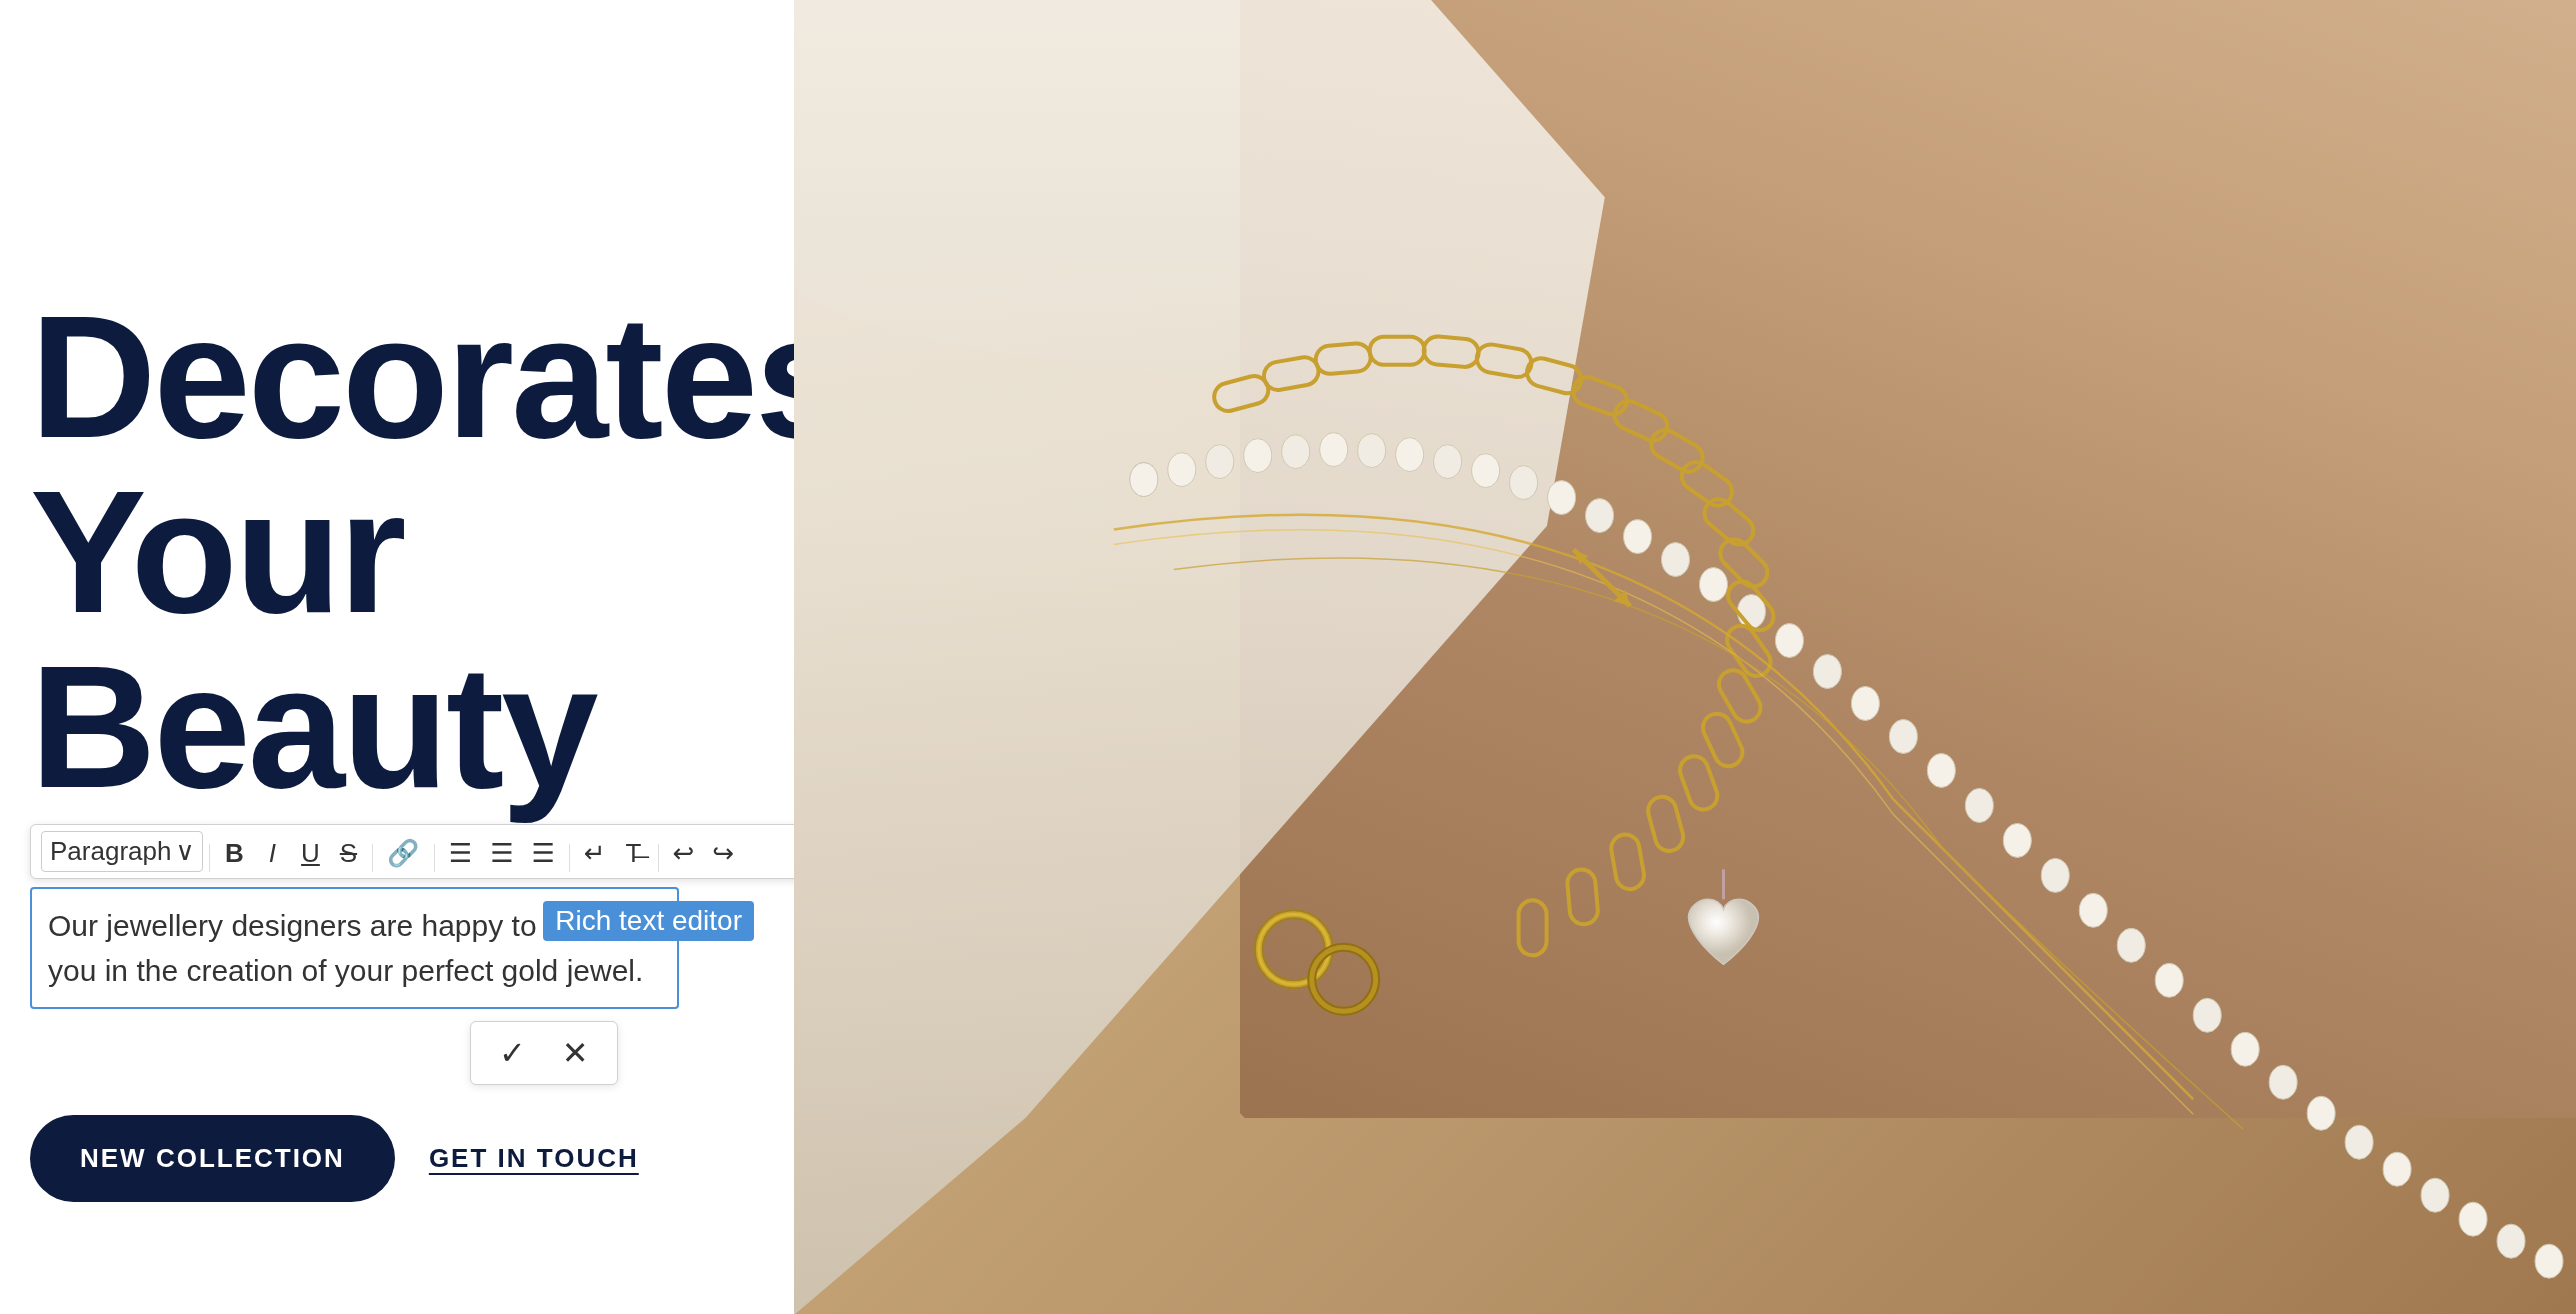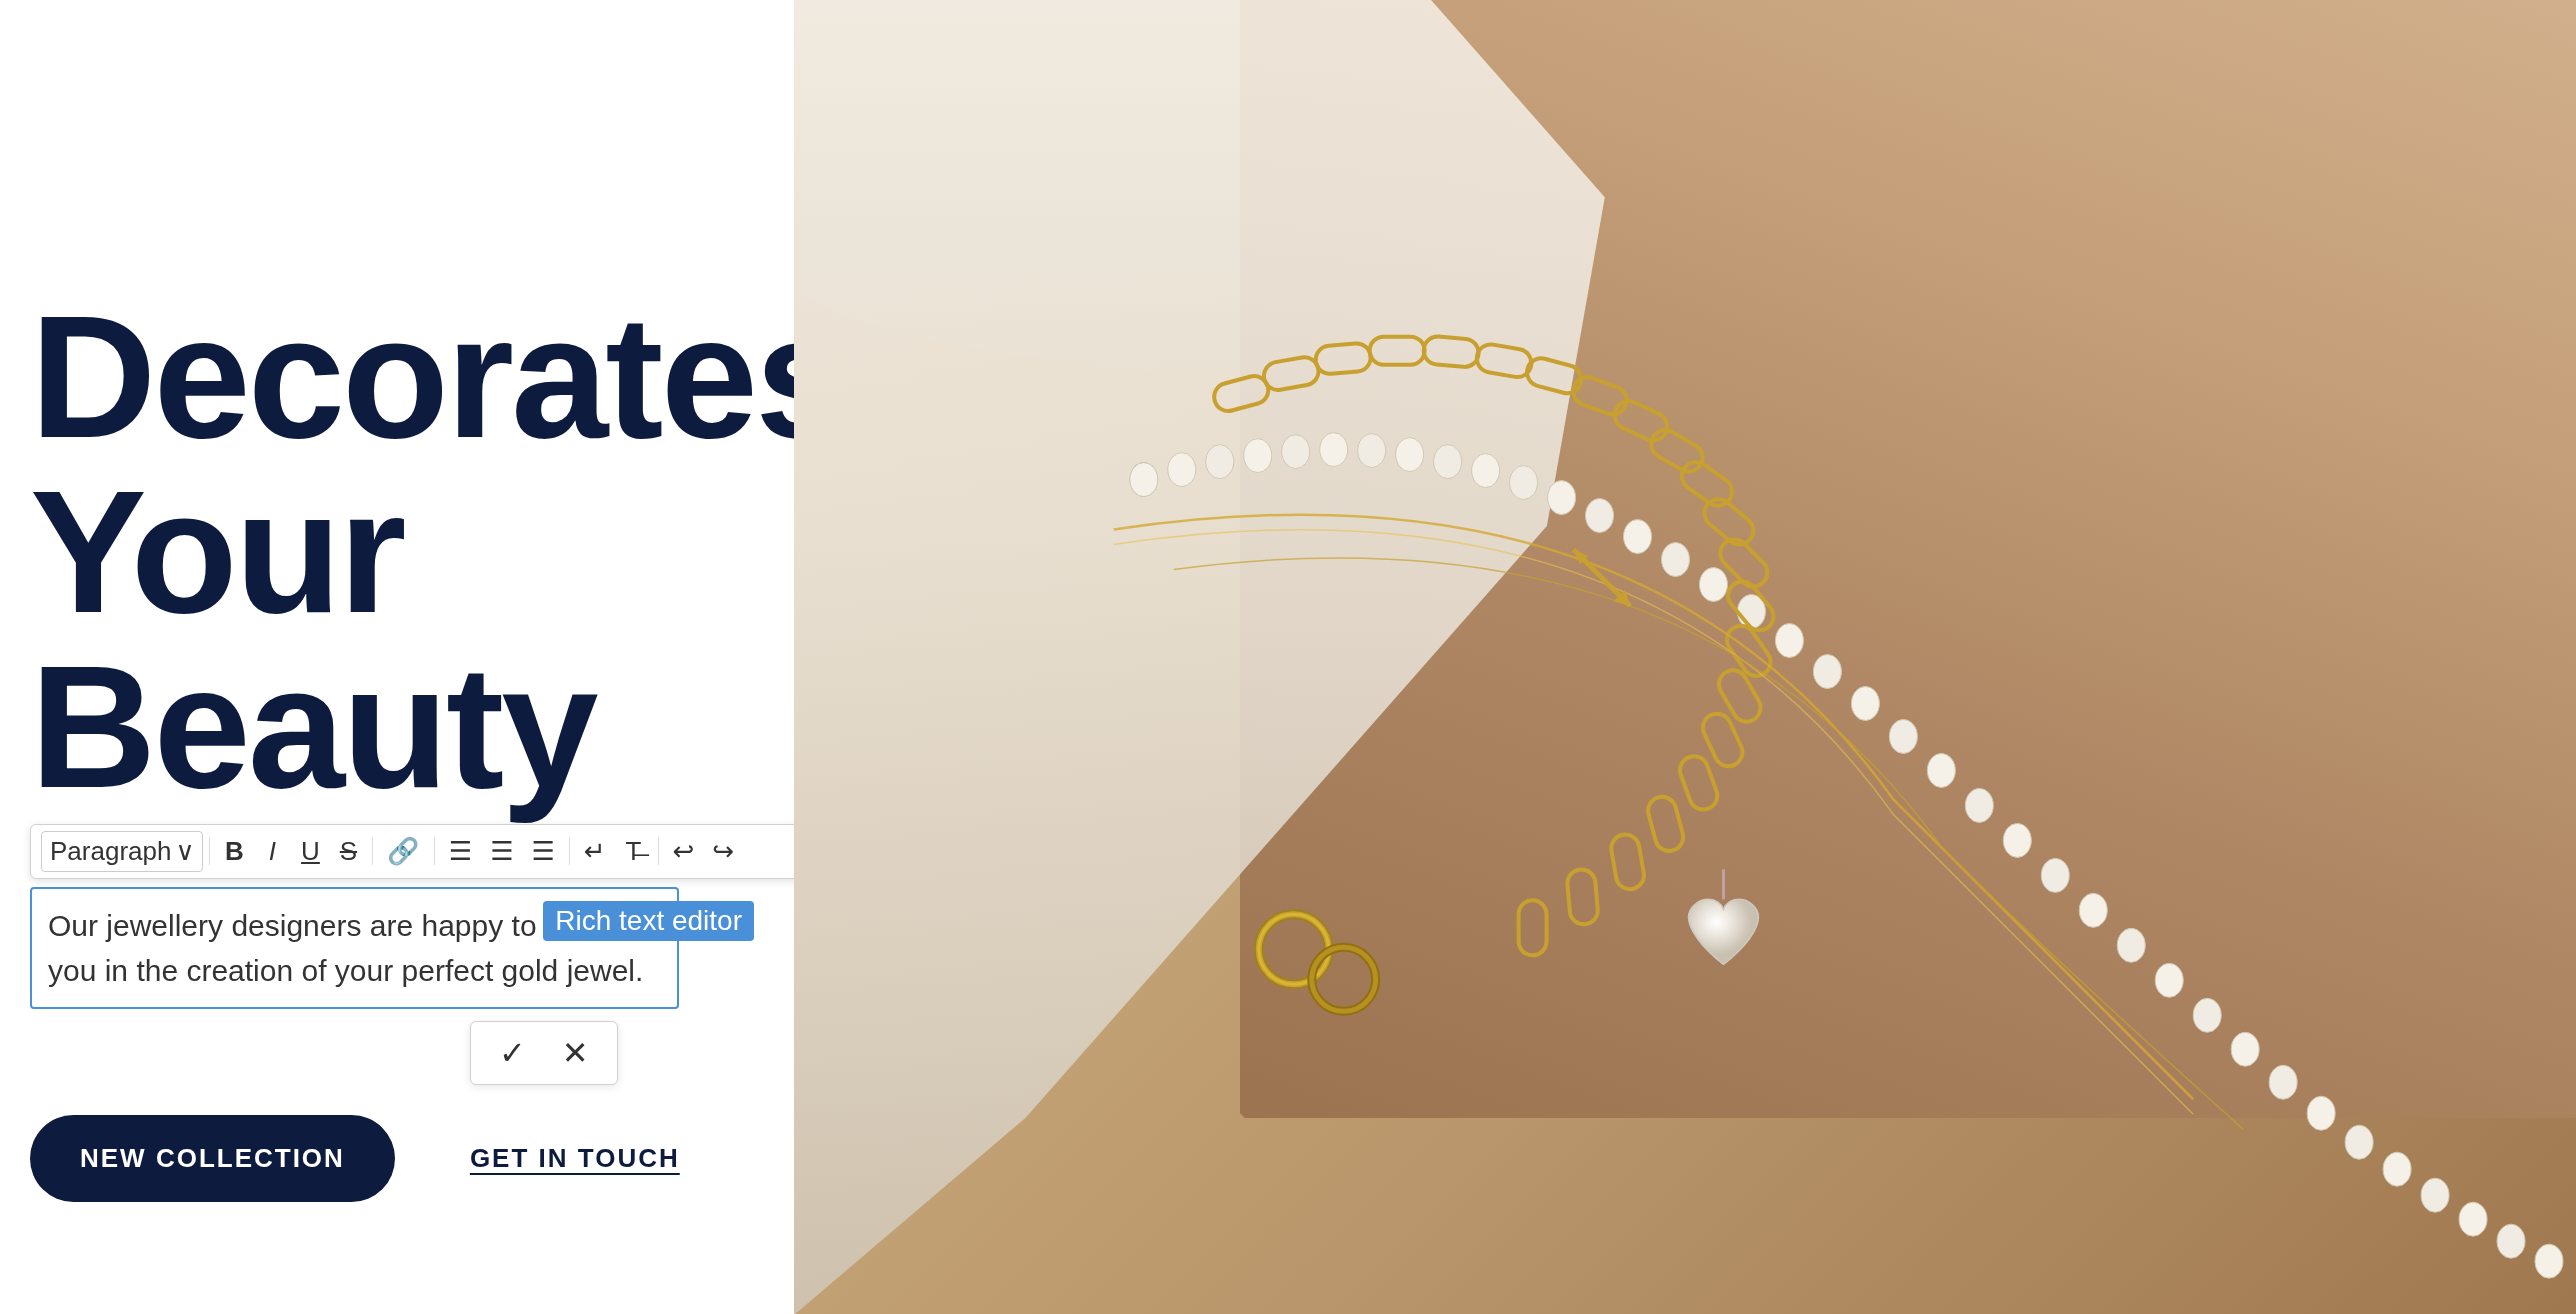--- a/index.html
+++ b/index.html
@@ -32,21 +32,21 @@
       line-height: 1.0;
       letter-spacing: -3px;
       margin-bottom: 0;
     }
 
     .toolbar {
       background: #ffffff;
       border: 1px solid #d0d0d0;
       border-radius: 6px;
       display: flex;
-      align-items: center;
+      align-items: flex-end;
       gap: 2px;
       padding: 6px 10px;
       box-shadow: 0 2px 8px rgba(0,0,0,0.12);
       margin-top: 10px;
       width: 789px;
       flex-wrap: nowrap;
     }
 
     .toolbar-dropdown {
       display: flex;
@@ -137,21 +137,21 @@
       border: none;
       padding: 4px 8px;
     }
 
     .confirm-btn.check { color: #333; }
     .confirm-btn.close { color: #333; }
 
     .cta-row {
       display: flex;
       align-items: center;
-      gap: 75px;
+      gap: 34px;
       margin-top: 30px;
     }
 
     .btn-new-collection {
       background: #0d1b3e;
       color: #ffffff;
       font-size: 26px;
       font-weight: 800;
       letter-spacing: 2px;
       padding: 28px 50px;

